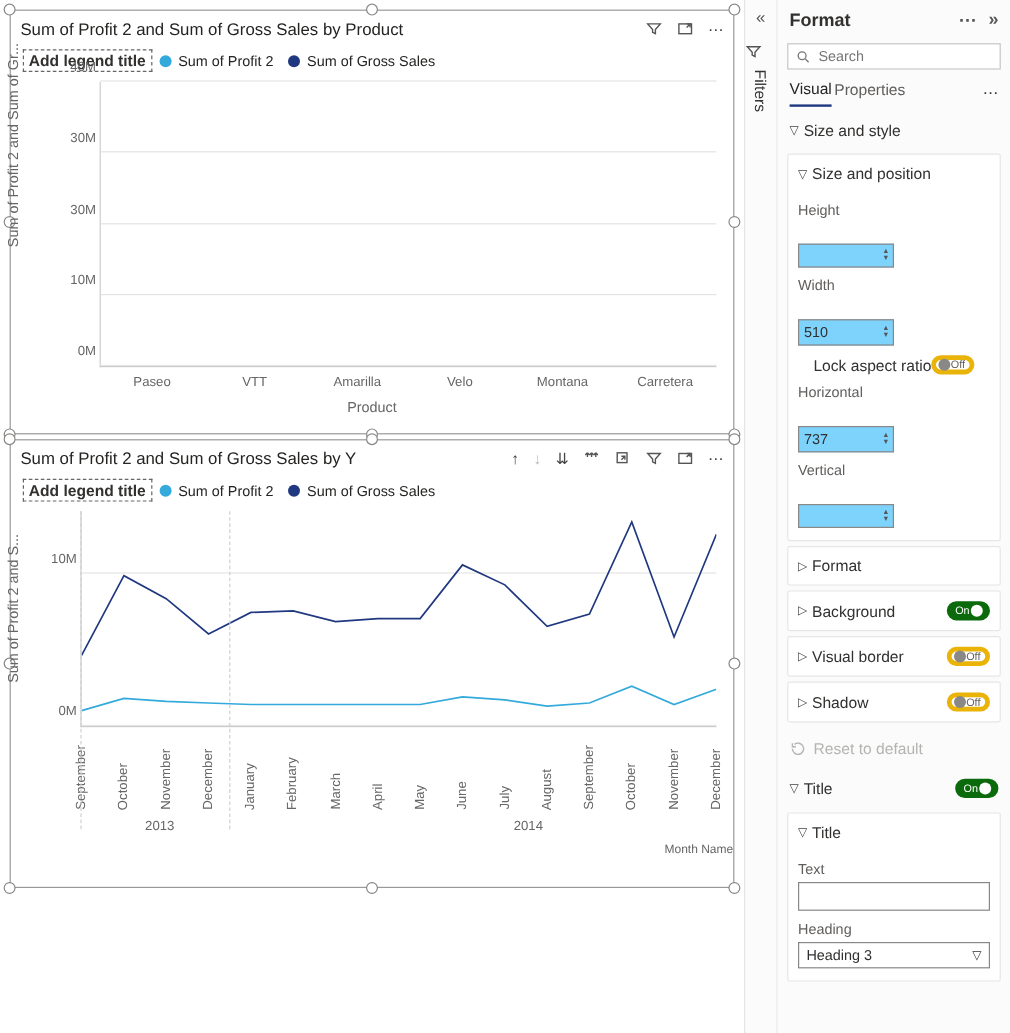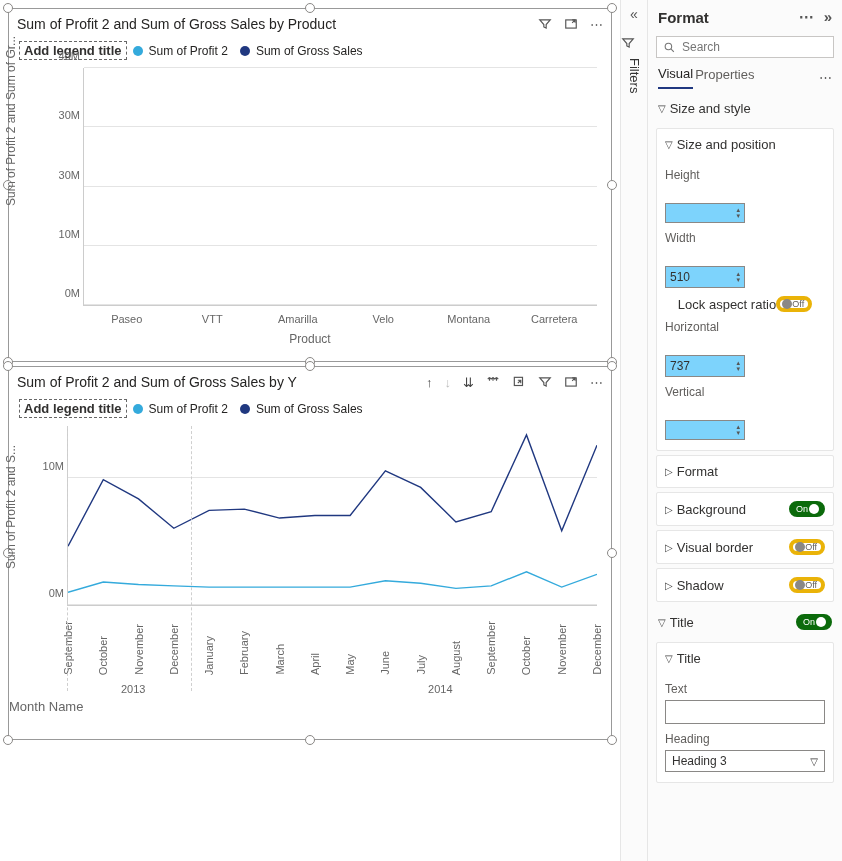--- a/index.html
+++ b/index.html
@@ -197,22 +197,22 @@
       bottom:-70px;
       font-size:11px; color:#666;
       writing-mode: vertical-rl;
       transform: rotate(180deg);
     }
     .year-label{
       position:absolute; bottom:-90px;
       font-size:11px; color:#666;
     }
     .xaxis-title2{
-      position:absolute; bottom:4px; left:0; right:0; text-align:left;
-      font-size:13px; color:#666;
+      position:absolute; bottom:4px; left:0; right:0; text-align:right;
+      font-size:10px; color:#666;
     }
 
     
     .fp-head {
       display:flex; justify-content:space-between;
       align-items:center;
       padding: 8px 10px 4px 10px;
       font-size: 15px; font-weight:600;
     }
     .fp-head-actions { display:flex; gap:10px; color:#555; }
@@ -628,20 +628,26 @@
             <span class="chev2">▷</span>
           <span>Shadow</span>
           </span>
         <div class="pill">
             <span class="knob"></span>
             <span>Off</span>
           </div>
       </div>
     </div>
 
+    <div class="reset">
+      <svg width="14" height="14" viewBox="0 0 24 24" fill="none" stroke="#b5b4b2" stroke-width="2">
+          <path d="M4 12a8 8 0 1 0 3-6.3M4 4v5h5"></path>
+        </svg>
+      <span>Reset to default</span>
+    </div>
 
     <div class="section-head">
       <span class="lbl">
           <span class="chev2">▽</span>
         <span>Title</span>
         </span>
       <div class="pill on">
           <span>On</span>
           <span class="knob"></span>
         </div>

